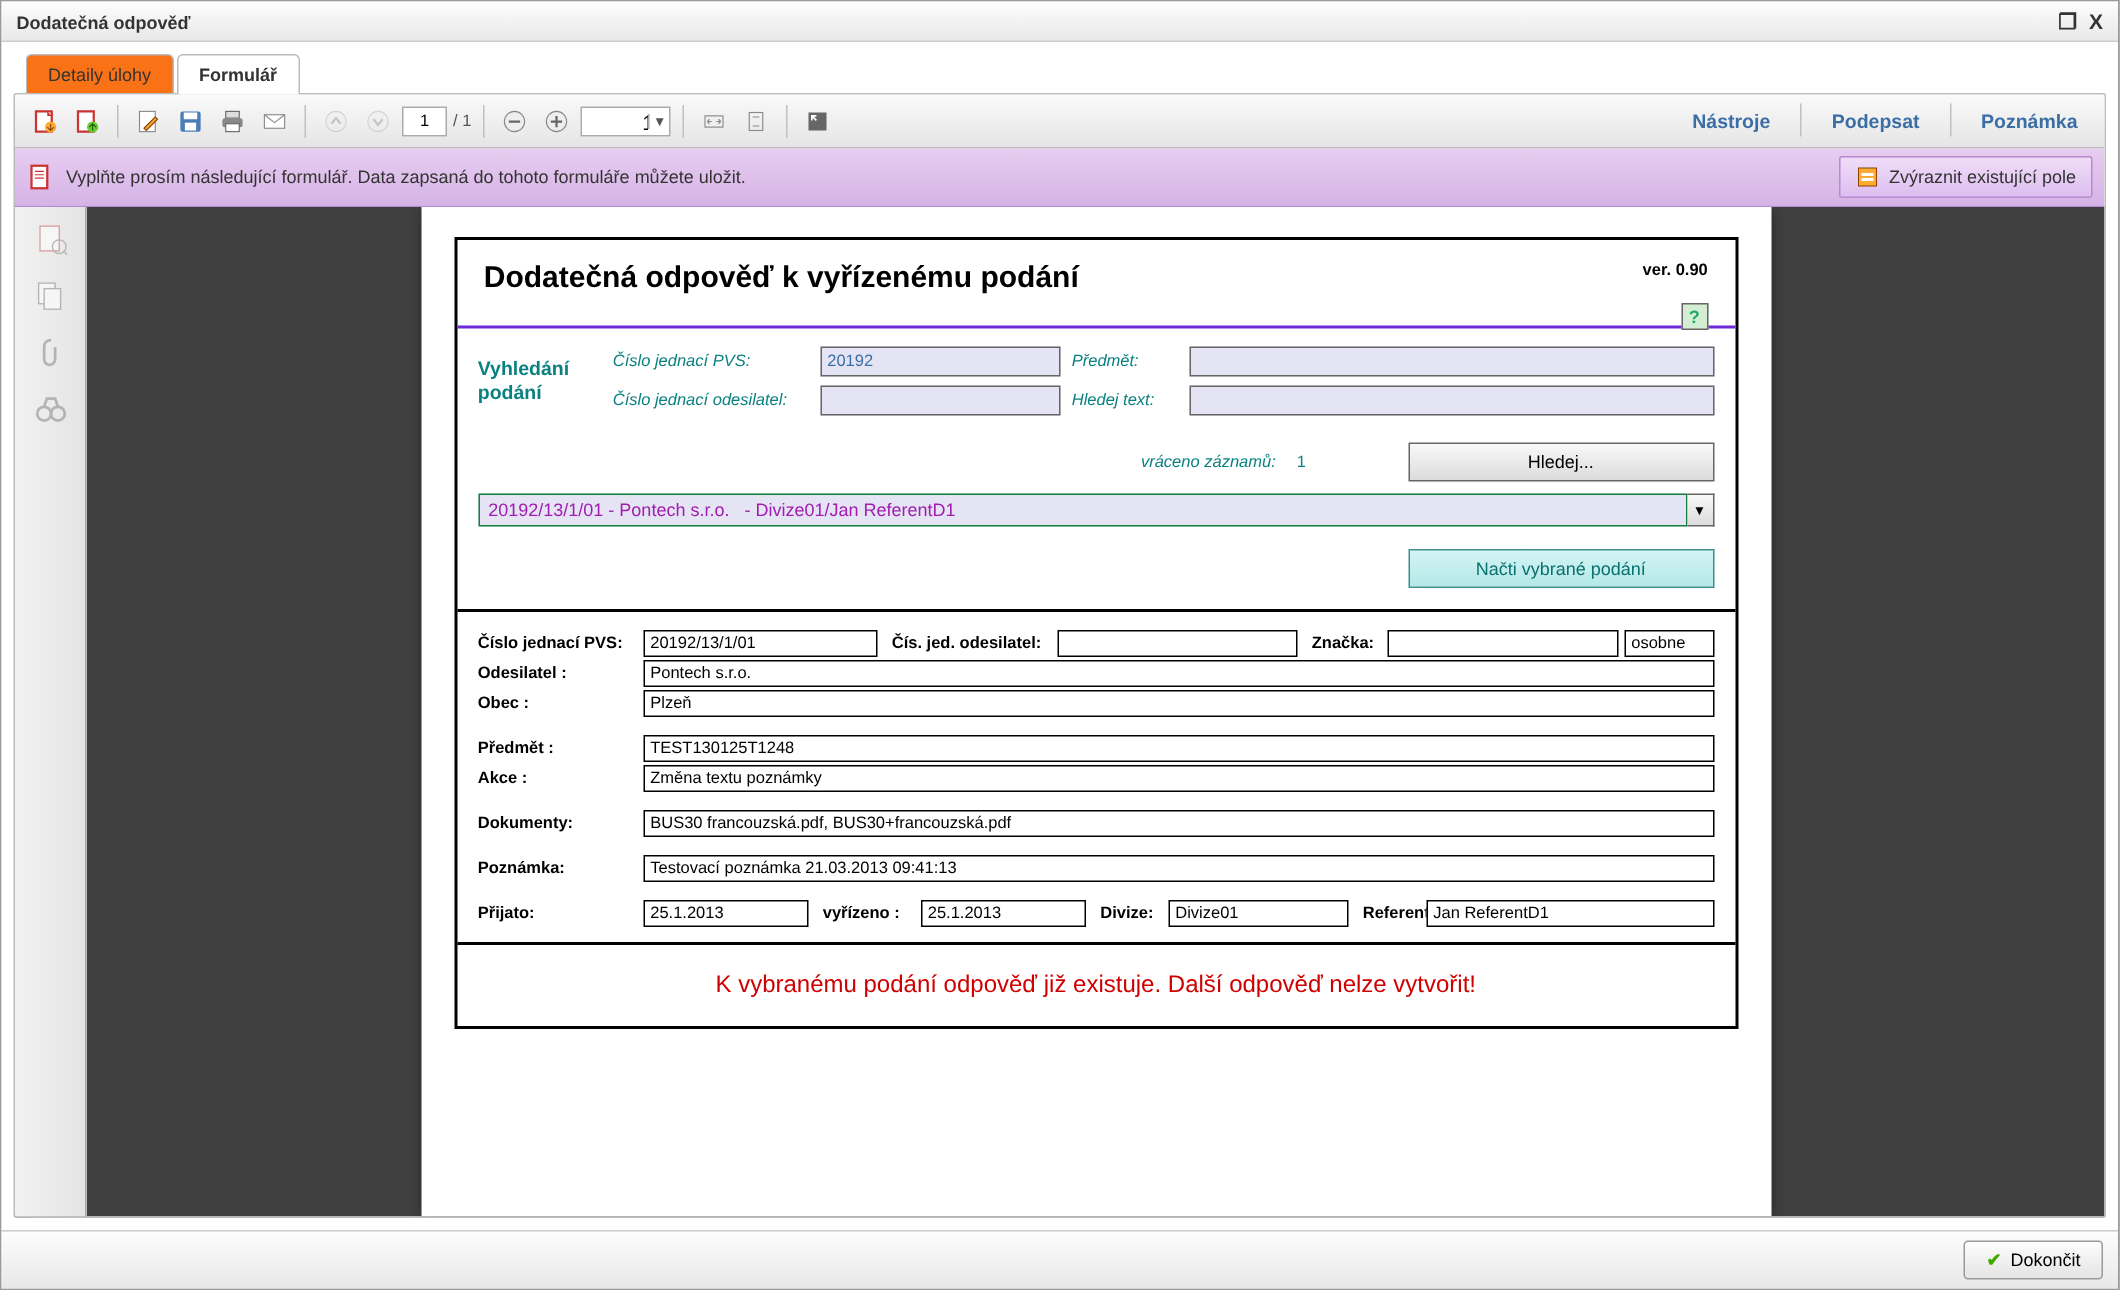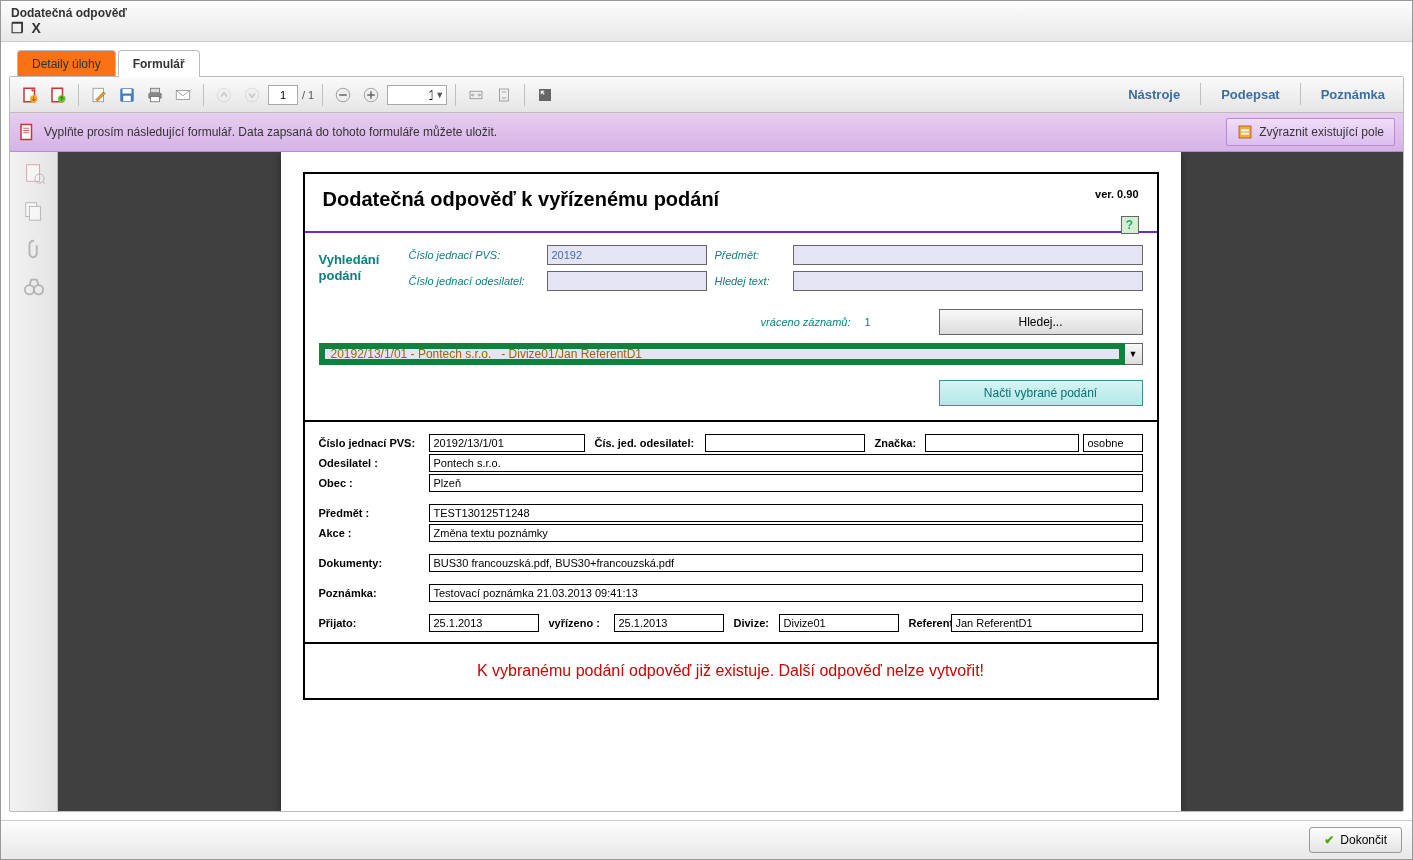--- a/index.html
+++ b/index.html
@@ -1,19 +1,19 @@
 <!DOCTYPE html>
 <html><head>
 <meta charset="utf-8">
 <style>
 * { box-sizing: border-box; margin: 0; padding: 0; }
 body { font-family: Arial, sans-serif; font-size: 12px; background: #fff; width: 1413px; height: 860px; overflow: hidden; }
 
 .window { border: 1px solid #999; width: 1413px; height: 860px; display: flex; flex-direction: column; background: #f0f0f0; }
-.titlebar { background: linear-gradient(#fdfdfd,#e8e8e8); padding: 5px 10px; display: flex; align-items: flex-start; justify-content: space-between; border-bottom: 1px solid #ccc; flex-direction: column; }
+.titlebar { background: linear-gradient(#fdfdfd,#e8e8e8); padding: 5px 10px; display: flex; align-items: flex-end; justify-content: space-between; border-bottom: 1px solid #ccc; }
 .titlebar-title { font-weight: bold; color: #333; }
 .titlebar-ctrls { display: flex; gap: 8px; }
 .titlebar-ctrls span { font-size: 14px; color: #333; cursor: pointer; font-weight: bold; }
 
 .content { flex: 1; display: flex; flex-direction: column; padding: 8px; background: #fff; }
 .tabs { display: flex; gap: 0; margin-left: 8px; }
 .tab { padding: 6px 14px; border: 1px solid #bbb; border-bottom: none; background: linear-gradient(#fdfdfd,#e8e8e8); border-radius: 4px 4px 0 0; margin-right: 2px; color: #333; cursor: pointer; font-weight: bold; }
 .tab.inactive { background: #f97316; font-weight: normal; }
 .tab.active { background: #fff; position: relative; z-index: 2; }
 
@@ -57,21 +57,21 @@
 .search-row1 { display: flex; gap: 10px; align-items: center; }
 .search-lbl { color: #0a8080; font-weight: bold; font-size: 13px; width: 80px; line-height: 1.2; }
 .search-grid { flex: 1; display: grid; grid-template-columns: 130px 160px 70px 1fr; gap: 6px 8px; align-items: center; }
 .sg-lab { color: #0a8080; font-style: italic; font-size: 11px; }
 .sg-inp { border: 1px solid #666; background: #e4e4f4; height: 20px; padding: 0 4px; font-size: 11px; color: #3b6ea5; }
 .search-row2 { display: flex; align-items: center; justify-content: flex-end; gap: 14px; margin-top: 18px; }
 .ret-lab { color: #0a8080; font-style: italic; font-size: 11px; }
 .ret-val { color: #0a8080; font-size: 11px; width: 60px; }
 .hledej-btn { width: 204px; height: 26px; background: linear-gradient(#f8f8f8,#dcdcdc); border: 1px solid #666; cursor: pointer; font-size: 12px; }
 .result-dd { margin-top: 8px; display: flex; }
-.result-dd input { flex: 1; border: 6px solid #15803d; background: #e4e4f4; height: 22px; padding: 0 6px; color: #a16207; font-size: 12px; }
+.result-dd input { flex: 1; border: 1px solid #15803d; background: #e4e4f4; height: 22px; padding: 0 6px; color: #a21caf; font-size: 12px; }
 .result-dd .ddb { width: 18px; border: 1px solid #666; border-left: none; background: linear-gradient(#f8f8f8,#dcdcdc); text-align: center; line-height: 20px; font-size: 9px; cursor: pointer; }
 .load-row { display: flex; justify-content: flex-end; margin-top: 15px; }
 .load-btn { width: 204px; height: 26px; background: linear-gradient(#d4f4f4,#b4e8e8); border: 1px solid #3a9090; color: #0a7070; cursor: pointer; font-size: 12px; }
 
 .detail-sec { padding: 12px 14px 8px 14px; border-bottom: 2px solid #000; }
 .drow { display: flex; align-items: center; margin-bottom: 2px; }
 .dlab { font-weight: bold; font-size: 11px; padding-right: 6px; }
 .dval { border: 1px solid #000; height: 18px; padding: 0 4px; font-size: 11px; display: flex; align-items: center; background: #fff; }
 .dgap { height: 10px; }
 

